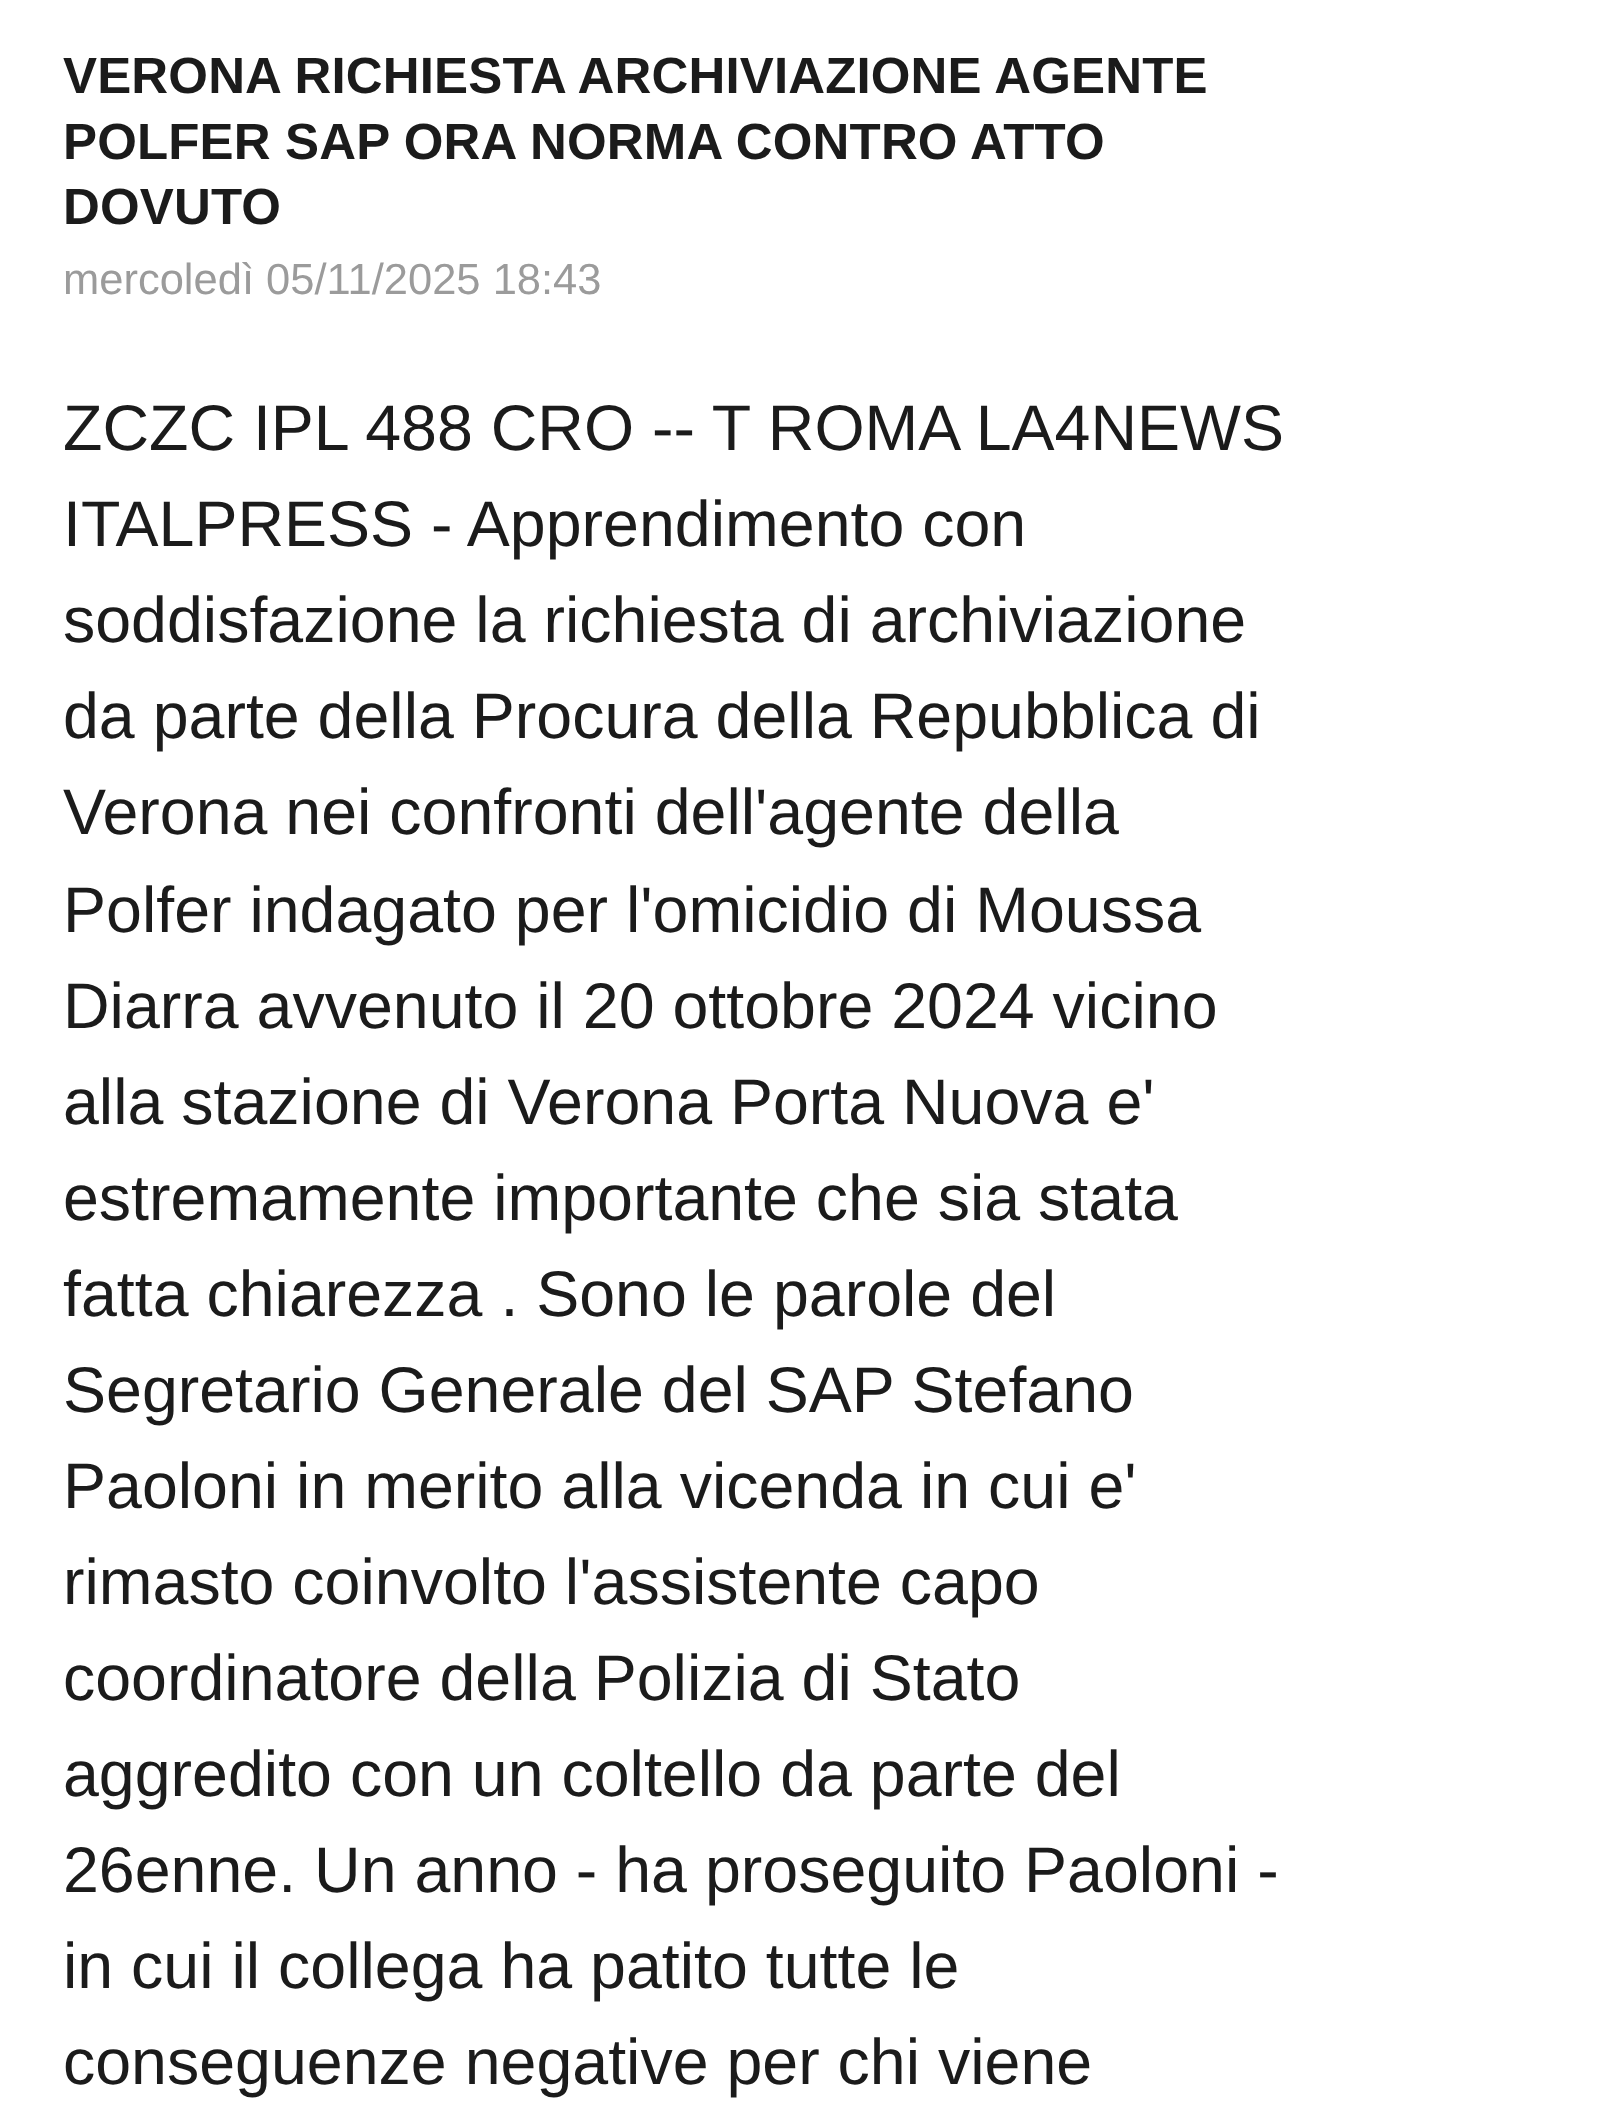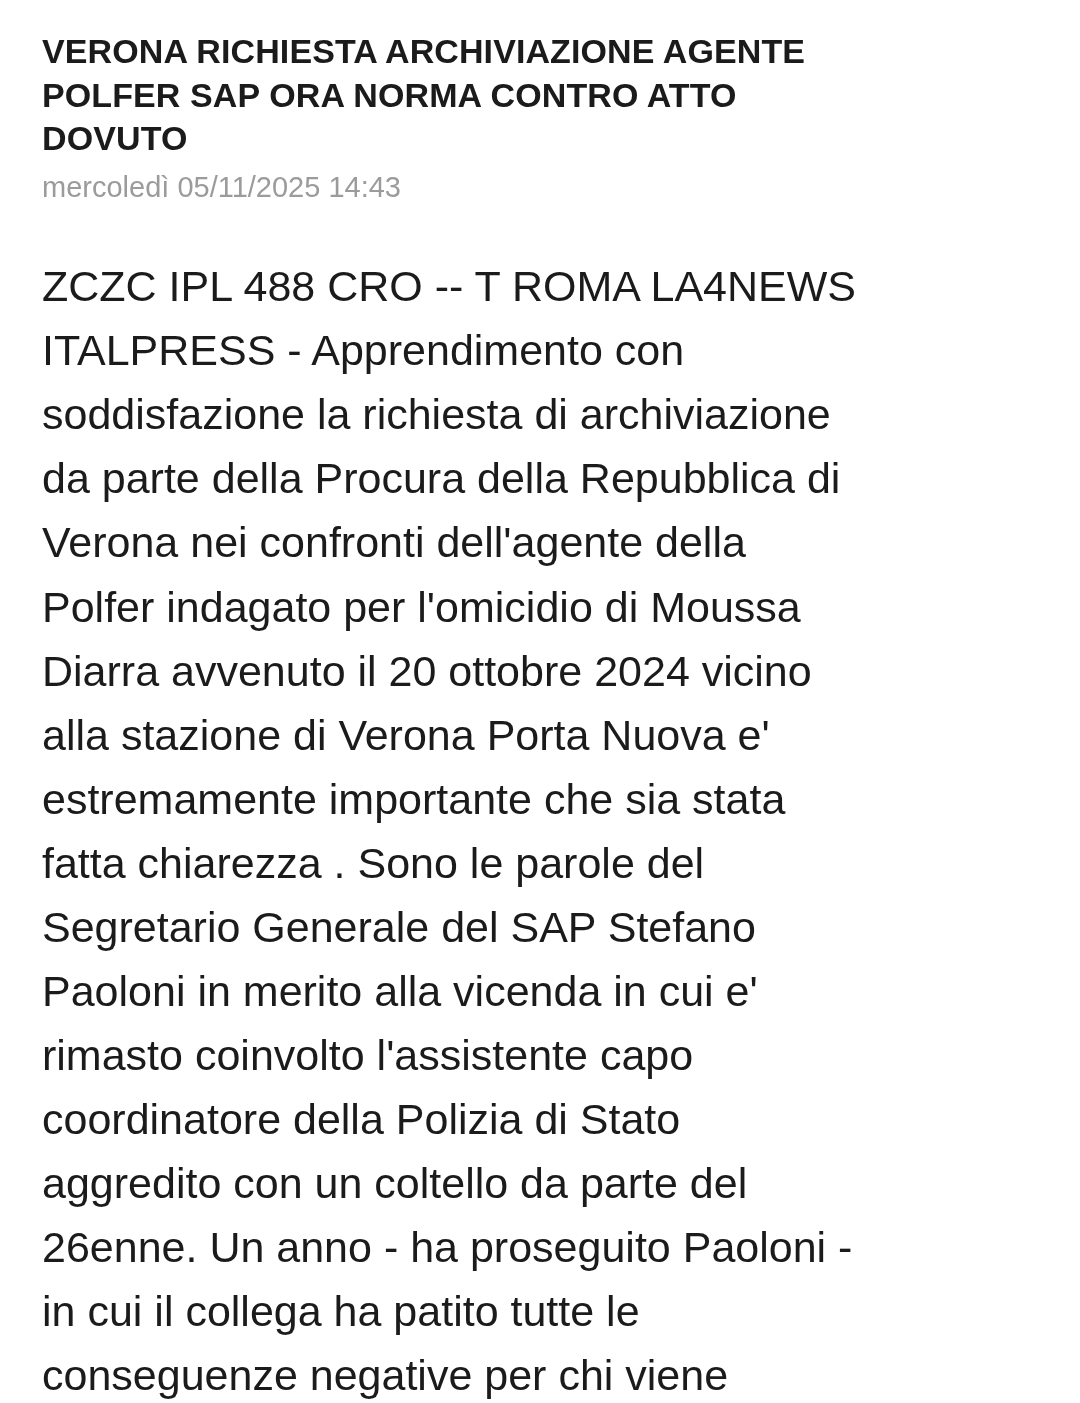--- a/index.html
+++ b/index.html
@@ -44,17 +44,17 @@
   }
   .article-body p {
     margin: 0;
   }
 </style>
 </head>
 <body>
 
 <div class="page">
   <h1 class="article-title">VERONA RICHIESTA ARCHIVIAZIONE AGENTE POLFER SAP ORA NORMA CONTRO ATTO DOVUTO</h1>
-  <div class="article-date">mercoledì 05/11/2025 14:43</div>
+  <div class="article-date">mercoledì 05/11/2025 18:43</div>
   <div class="article-body">
     <p>ZCZC IPL 488 CRO -- T ROMA LA4NEWS ITALPRESS - Apprendimento con soddisfazione la richiesta di archiviazione da parte della Procura della Repubblica di Verona nei confronti dell'agente della Polfer indagato per l'omicidio di Moussa Diarra avvenuto il 20 ottobre 2024 vicino alla stazione di Verona Porta Nuova e' estremamente importante che sia stata fatta chiarezza . Sono le parole del Segretario Generale del SAP Stefano Paoloni in merito alla vicenda in cui e' rimasto coinvolto l'assistente capo coordinatore della Polizia di Stato aggredito con un coltello da parte del 26enne. Un anno - ha proseguito Paoloni - in cui il collega ha patito tutte le conseguenze negative per chi viene indagato per fatti di servizio. Una vera e propria spada di Damocle sulla testa ha avuto la carriera bloccata e si e' dovuto sobbarcare le spese legali poiche' il fatto e' avvenuto prima dell'approvazione del Decreto Sicurezza. Rinnoviamo il nostro appello affinche' venga introdotta una norma che eviti l'automatismo dell'atto dovuto nel momento in cui sussistano le cosiddette scriminanti come la legittima difesa l'adempimento del dovere l'uso legittimo delle armi o lo stato di necessita'. L'auspicio inoltre e' che il prima possibile tutti gli operatori delle forze dell'ordine possano essere dotati di bodycam proprio come previsto dall'ultimo Decreto Sicurezza</p>
   </div>
 </div>
 
 </body></html>

